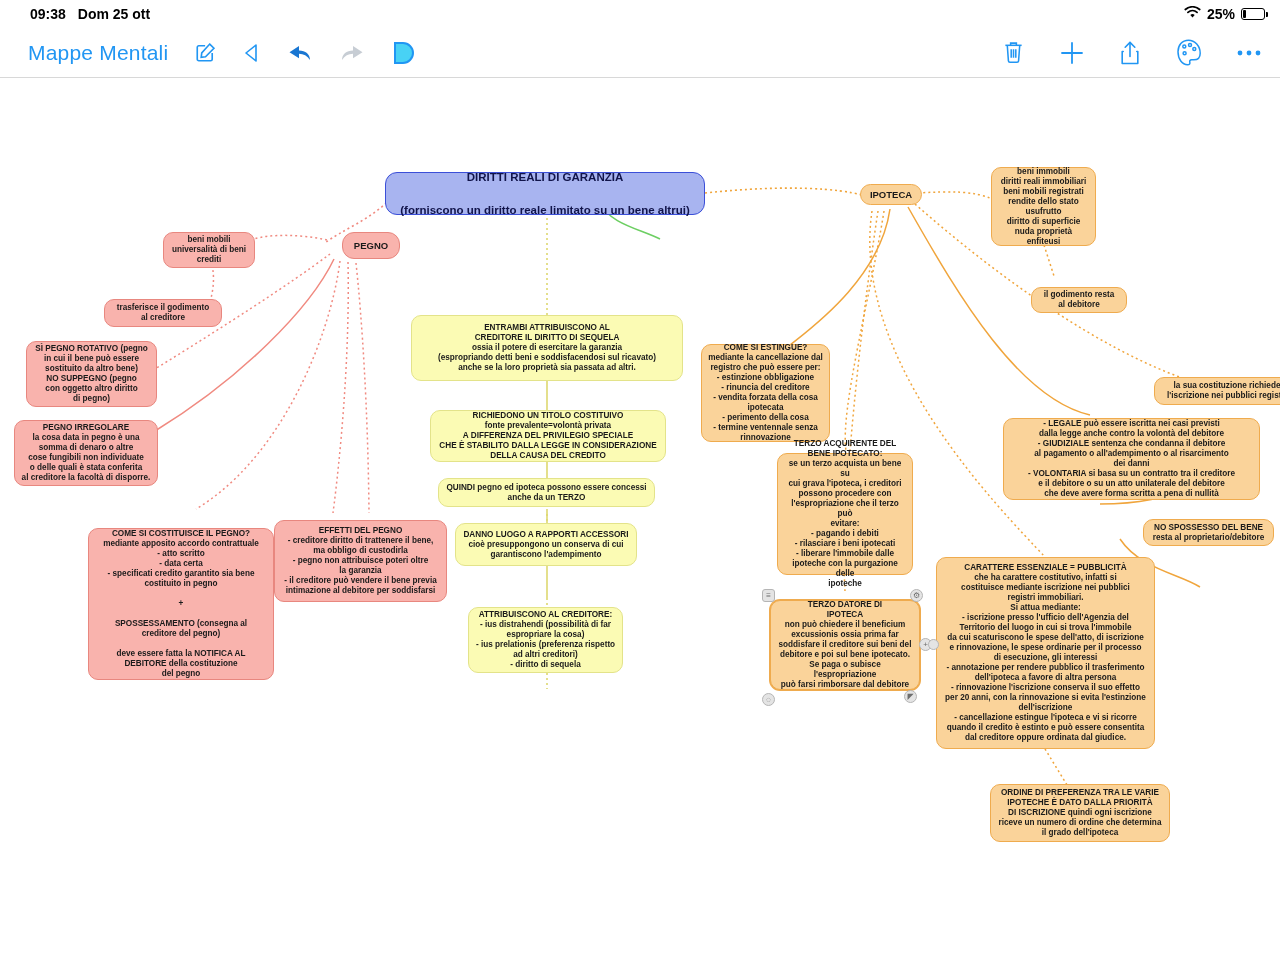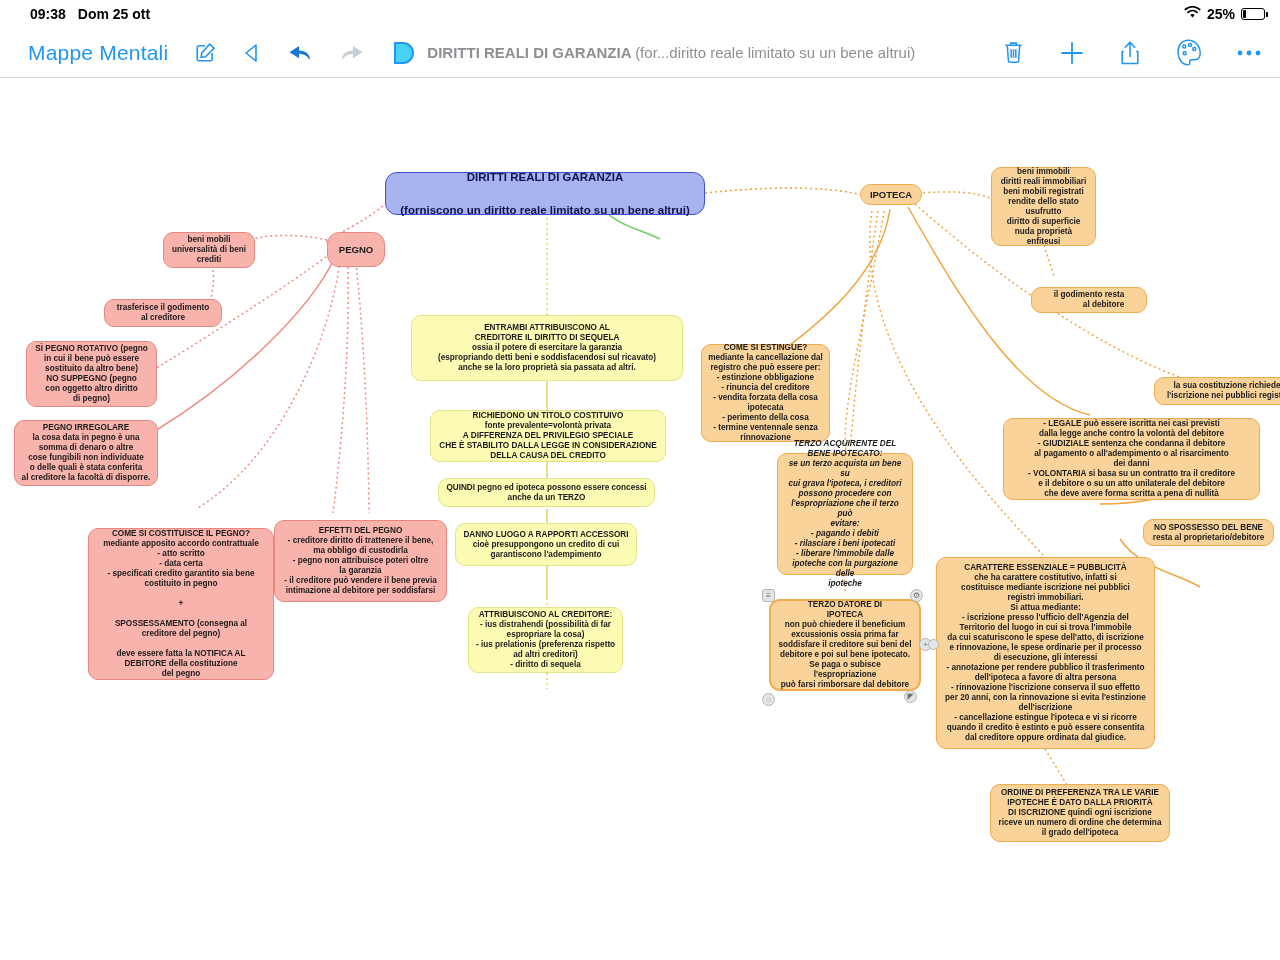--- a/index.html
+++ b/index.html
@@ -154,24 +154,20 @@
       <path d="M3 18c0-6 4.5-9.6 11-9.6V4l9.5 6.3L14 16.3v-4.5c-4.6 0-8.2 2.1-11 6.2z" fill="#c7cdd4"></path>
     </svg>
   </span>
 
   <span class="tb-icon">
     <svg width="26" height="28" viewBox="0 0 26 28">
       <path d="M4 4h8a10 10 0 0 1 0 20H4z" fill="#48d2f5" stroke="#2196f3" stroke-width="2"></path>
     </svg>
   </span>
 
-  <span class="doc-title">
-    <span>DIRITTI REALI DI GARANZIA</span>
-    <span class="sub">(for...diritto reale limitato su un bene altrui)</span>
-  </span>
 
   <div class="tb-right">
     <span class="tb-icon">
       <svg width="23" height="25" viewBox="0 0 24 26" fill="none" stroke="#2196f3" stroke-width="1.6">
         <path d="M3.5 5.5h17"></path>
           <path d="M9 5.5V3.2h6v2.3"></path>
         <path d="M5.5 5.5l1.2 16.2a1.6 1.6 0 0 0 1.6 1.5h7.4a1.6 1.6 0 0 0 1.6-1.5L18.5 5.5"></path>
         <path d="M9.6 9.5v9M12 9.5v9M14.4 9.5v9"></path>
       </svg>
     </span>
@@ -245,21 +241,21 @@
     <path d="M1045,670 L1080,727" stroke="#f0a53c" stroke-width="1.5" fill="none" stroke-dasharray="2,3"></path>
   </svg>
 
   <div class="node n-root" style="left:385px; top:93px; width:320px; height:43px;">
     <div>
       <div>DIRITTI REALI DI GARANZIA</div>
       <div>(forniscono un diritto reale limitato su un bene altrui)</div>
     </div>
   </div>
 
-  <div class="node n-pink n-cap" style="left:327px; top:153px; width:58px; height:35px;">PEGNO</div>
+  <div class="node n-pink n-cap" style="left:342px; top:153px; width:58px; height:27px;">PEGNO</div>
 
   <div class="node n-orange n-cap" style="left:860px; top:105px; width:62px; height:21px;">IPOTECA</div>
 
   <div class="node n-pink" style="left:163px; top:153px; width:92px; height:36px;">beni mobili
 universalità di beni
 crediti</div>
 
   <div class="node n-pink" style="left:104px; top:220px; width:118px; height:28px;">trasferisce il godimento
 al creditore</div>
 
@@ -311,40 +307,40 @@
   <div class="node n-yellow" style="left:430px; top:331px; width:236px; height:52px;">RICHIEDONO UN TITOLO COSTITUIVO
 fonte prevalente=volontà privata
 A DIFFERENZA DEL PRIVILEGIO SPECIALE
 CHE È STABILITO DALLA LEGGE IN CONSIDERAZIONE
 DELLA CAUSA DEL CREDITO</div>
 
   <div class="node n-yellow" style="left:438px; top:399px; width:217px; height:29px;">QUINDI pegno ed ipoteca possono essere concessi
 anche da un TERZO</div>
 
   <div class="node n-yellow" style="left:455px; top:444px; width:182px; height:43px;">DANNO LUOGO A RAPPORTI ACCESSORI
-cioè presuppongono un credito di cui
+cioè presuppongono un conserva di cui
 garantiscono l'adempimento</div>
 
   <div class="node n-yellow" style="left:468px; top:528px; width:155px; height:66px;">ATTRIBUISCONO AL CREDITORE:
 - ius distrahendi (possibilità di far
 espropriare la cosa)
 - ius prelationis (preferenza rispetto
 ad altri creditori)
 - diritto di sequela</div>
 
   <div class="node n-orange" style="left:991px; top:88px; width:105px; height:79px;">beni immobili
 diritti reali immobiliari
 beni mobili registrati
 rendite dello stato
 usufrutto
 diritto di superficie
 nuda proprietà
 enfiteusi</div>
 
-  <div class="node n-orange" style="left:1031px; top:208px; width:116px; height:26px;text-align:right;">il godimento resta
+  <div class="node n-orange" style="left:1031px; top:208px; width:96px; height:26px;">il godimento resta
 al debitore</div>
 
   <div class="node n-orange" style="left:1126px; top:298px; width:146px; height:28px;margin-left:28px;">la sua costituzione richiede
 l'iscrizione nei pubblici registri</div>
 
   <div class="node n-orange" style="left:1003px; top:339px; width:257px; height:82px;">- LEGALE può essere iscritta nei casi previsti
 dalla legge anche contro la volontà del debitore
 - GIUDIZIALE sentenza che condanna il debitore
 al pagamento o all'adempimento o al risarcimento
 dei danni
@@ -359,21 +355,21 @@
 mediante la cancellazione dal
 registro che può essere per:
 - estinzione obbligazione
 - rinuncia del creditore
 -  vendita forzata della cosa
 ipotecata
 - perimento della cosa
 - termine ventennale senza
 rinnovazione</div>
 
-  <div class="node n-orange" style="left:777px; top:374px; width:136px; height:122px;font-style:italic;">TERZO ACQUIRENTE DEL
+  <div class="node n-orange" style="left:777px; top:374px; width:136px; height:122px;">TERZO ACQUIRENTE DEL
 BENE IPOTECATO:
 se un terzo acquista un bene su
 cui grava l'ipoteca, i creditori
 possono procedere con
 l'espropriazione che il terzo può
 evitare:
 - pagando i debiti
 - rilasciare i beni ipotecati
 - liberare l'immobile dalle
 ipoteche con la purgazione delle

